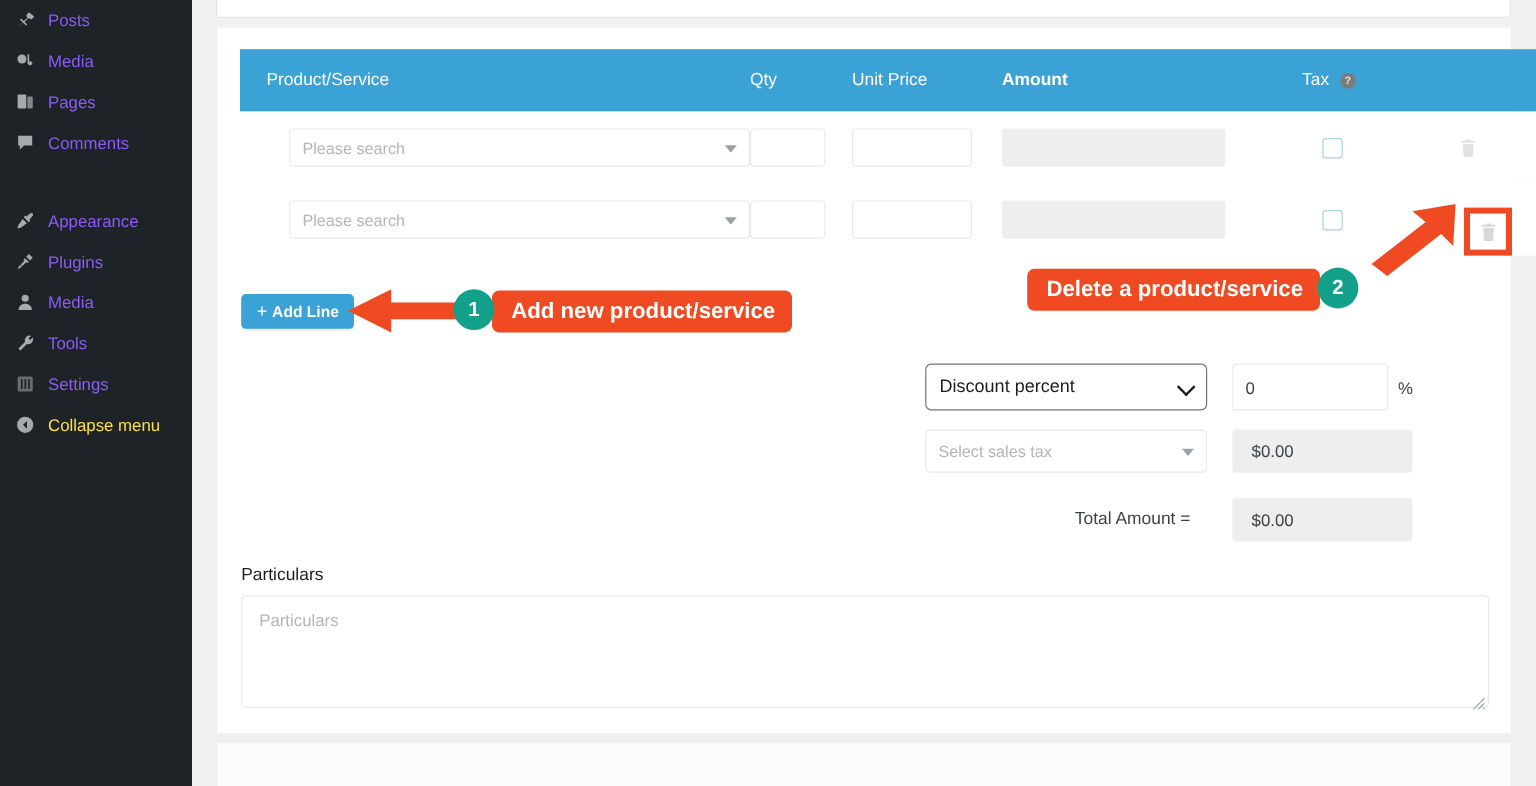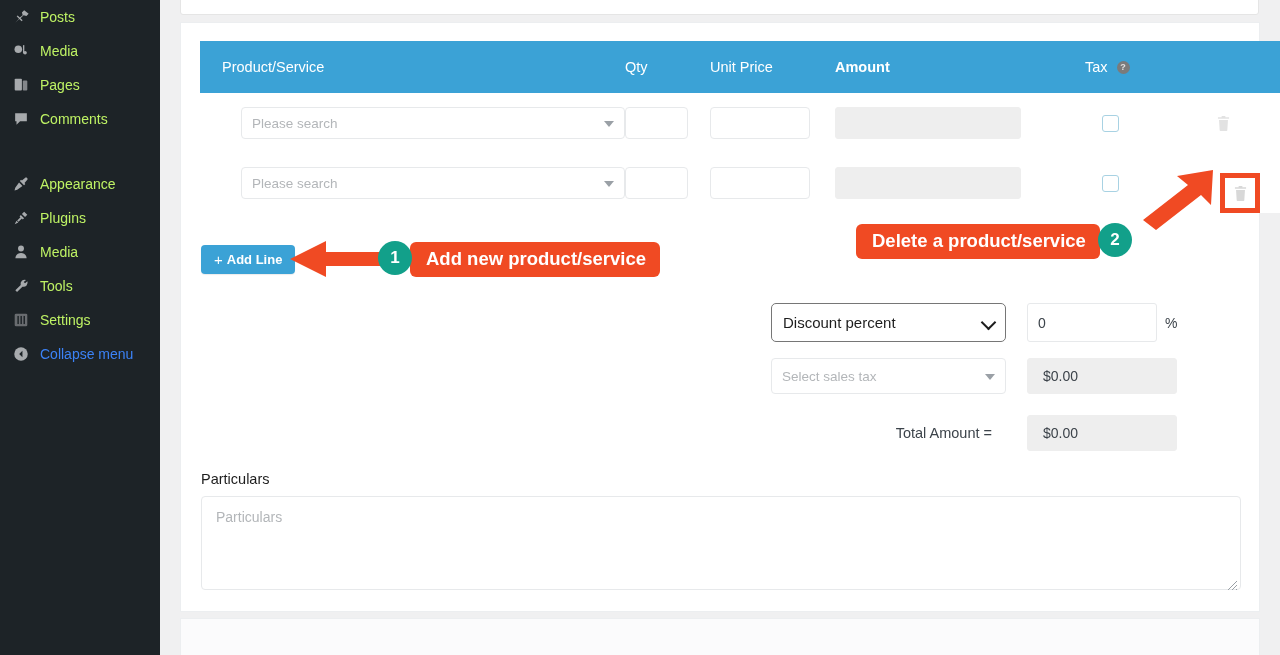--- a/index.html
+++ b/index.html
@@ -16,35 +16,35 @@
     position: absolute; left: 0; top: 0;
     width: 160px; height: 655px;
     background: #1d2327;
     color: #f0f0f1;
   }
   .wp-menu-item {
     display: flex; align-items: center;
     height: 34px;
     padding-left: 11px;
     font-size: 14px;
-    color: #bef264;
+    color: #8b5cf6;
     cursor: pointer;
     line-height: 1;
   }
   .wp-menu-item .wp-ico {
     width: 20px; height: 20px;
     margin-right: 9px;
     display: flex; align-items: center; justify-content: center;
     flex: 0 0 20px;
   }
   .wp-ico svg { display: block; }
   .wp-menu-label { white-space: nowrap; }
   .wp-gap { height: 31px; }
   .wp-collapse { color: #a7aaad; }
-  .wp-collapse .wp-menu-label { color: #3b82f6; }
+  .wp-collapse .wp-menu-label { color: #fde047; }
 
   
   #content-region {
     position: absolute; left: 160px; top: 0;
     width: 1120px; height: 655px;
     background: #f0f0f1;
   }
   .card-top-stub {
     position: absolute; left: 20px; top: -10px;
     width: 1079px; height: 25px;

